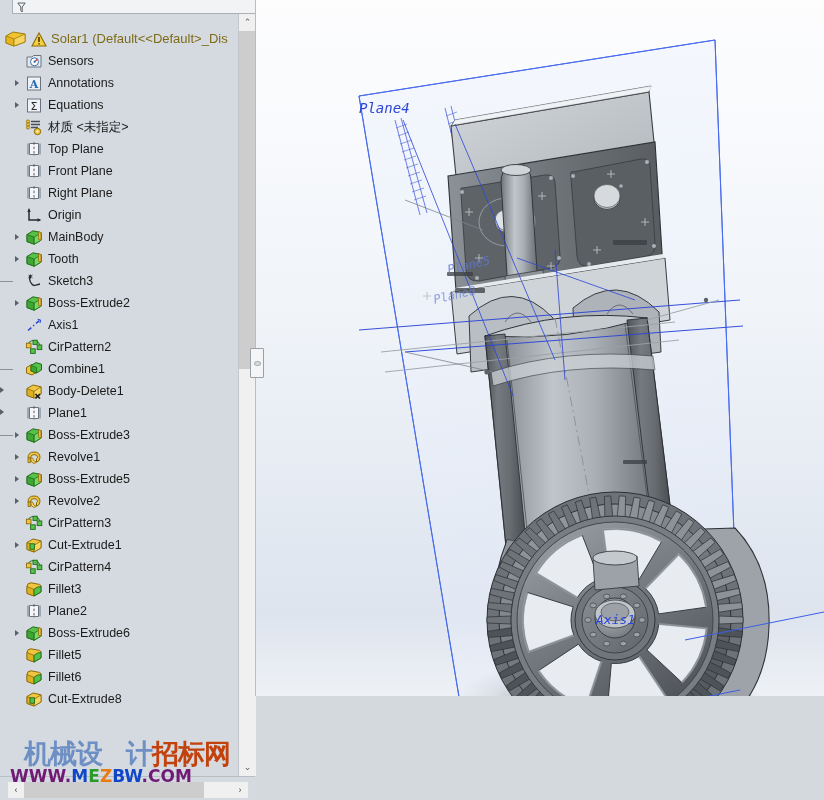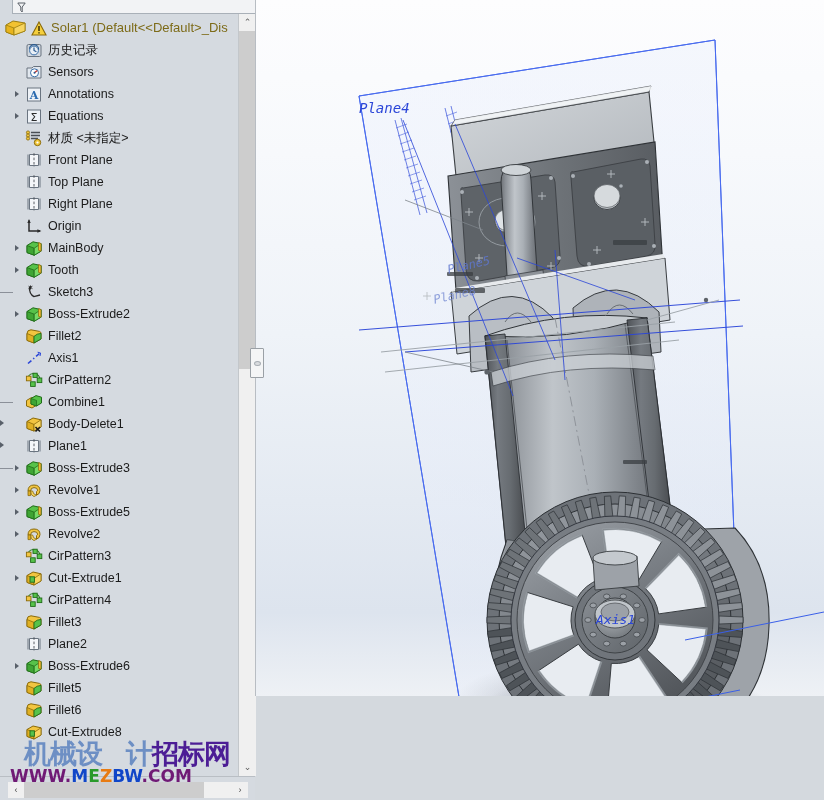--- a/index.html
+++ b/index.html
@@ -48,21 +48,21 @@
   #tree-region {
     position: absolute;
     left: 0; top: 14px;
     width: 238px;
     height: 762px;
     overflow: hidden;
     background: #d5dae0;
   }
   #tree {
     position: relative;
-    padding-top: 3px;
+    padding-top: 14px;
   }
   .row {
     position: relative;
     height: 22px;
     display: flex;
     align-items: center;
     padding-left: 10px;
     white-space: nowrap;
     font-size: 12.5px;
     color: #1b1b1b;
@@ -197,21 +197,21 @@
     line-height: 1;
   }
   #wm-cn {
     font-family: "DejaVu Sans", sans-serif;
     font-size: 27px;
     font-weight: bold;
     letter-spacing: -1px;
     white-space: nowrap;
   }
   #wm-cn .b { color: #6d8fc4; padding-left: 24px; }
-  #wm-cn .o { color: #4c1d95; text-align: right; }
+  #wm-cn .o { color: #c2410c; text-align: right; }
   #wm-url {
     margin-top: 1px;
     margin-left: 10px;
     font-family: "DejaVu Sans", sans-serif;
     font-size: 17px;
     font-weight: bold;
     white-space: nowrap;
     letter-spacing: 0px;
   }
   #wm-url .r { color: #701a75; }
@@ -299,32 +299,20 @@
                 <path d="M8 1 L15 14 L1 14 Z" fill="#f5cf3d" stroke="#8a6a0a" stroke-width="1.1"></path>
                 <path d="M8 5 L8 10 M8 11.3 L8 12.4" stroke="#3a2f05" stroke-width="1.5"></path>
               </svg>
             </span>
             <span class="label">Solar1  (Default&lt;&lt;Default&gt;_Dis</span>
           </div>
           <div class="row">
             <span class="twisty"></span>
             <span class="ico">
               <svg width="18" height="17" viewBox="0 0 18 17">
-                <rect x="2" y="2.5" width="14" height="12" rx="1.5" fill="#cfd6de" stroke="#6a7480" stroke-width="1"></rect>
-                <circle cx="9" cy="8.5" r="4.4" fill="#eaf0f6" stroke="#3a6fa8" stroke-width="1"></circle>
-                <path d="M9 5.6 L9 8.5 L11.4 9.8" stroke="#2b5c92" stroke-width="1.2" fill="none"></path>
-                <path d="M4.4 6.8 A4.6 4.6 0 0 1 13.6 7.6" fill="none" stroke="#2b5c92" stroke-width="1.1"></path>
-              </svg>
-            </span>
-            <span class="label">历史记录</span>
-          </div>
-          <div class="row">
-            <span class="twisty"></span>
-            <span class="ico">
-              <svg width="18" height="17" viewBox="0 0 18 17">
                 <path d="M2 4 L7 4 L8.5 2.5 L16 2.5 L16 14 L2 14 Z" fill="#e2e8ef" stroke="#6a7480" stroke-width="1"></path>
                 <circle cx="9.5" cy="8.8" r="4" fill="#fff" stroke="#3a6fa8" stroke-width="1"></circle>
                 <path d="M9.5 8.8 L12.3 6.6" stroke="#c0332d" stroke-width="1.3"></path>
                 <circle cx="9.5" cy="8.8" r="1" fill="#2b5c92"></circle>
               </svg>
             </span>
             <span class="label">Sensors</span>
           </div>
           <div class="row">
             <span class="twisty has"></span>
@@ -362,32 +350,32 @@
           </div>
           <div class="row">
             <span class="twisty"></span>
             <span class="ico">
               <svg width="18" height="17" viewBox="0 0 18 17">
                 <path d="M4.5 2.5 L13.5 2.5 L13.5 13.5 L4.5 13.5 Z" fill="#f4f6f9" stroke="#6a7480" stroke-width="1"></path>
                 <path d="M9 1.2 L9 14.8" stroke="#4a4f55" stroke-width="0.9" stroke-dasharray="2.6 1.8"></path>
                 <path d="M3 2.5 L3 13.5 M15 2.5 L15 13.5" stroke="#6a7480" stroke-width="1"></path>
               </svg>
             </span>
-            <span class="label">Front Plane</span>
+            <span class="label">Top Plane</span>
           </div>
           <div class="row">
             <span class="twisty"></span>
             <span class="ico">
               <svg width="18" height="17" viewBox="0 0 18 17">
                 <path d="M4.5 2.5 L13.5 2.5 L13.5 13.5 L4.5 13.5 Z" fill="#f4f6f9" stroke="#6a7480" stroke-width="1"></path>
                 <path d="M9 1.2 L9 14.8" stroke="#4a4f55" stroke-width="0.9" stroke-dasharray="2.6 1.8"></path>
                 <path d="M3 2.5 L3 13.5 M15 2.5 L15 13.5" stroke="#6a7480" stroke-width="1"></path>
               </svg>
             </span>
-            <span class="label">Top Plane</span>
+            <span class="label">Front Plane</span>
           </div>
           <div class="row">
             <span class="twisty"></span>
             <span class="ico">
               <svg width="18" height="17" viewBox="0 0 18 17">
                 <path d="M4.5 2.5 L13.5 2.5 L13.5 13.5 L4.5 13.5 Z" fill="#f4f6f9" stroke="#6a7480" stroke-width="1"></path>
                 <path d="M9 1.2 L9 14.8" stroke="#4a4f55" stroke-width="0.9" stroke-dasharray="2.6 1.8"></path>
                 <path d="M3 2.5 L3 13.5 M15 2.5 L15 13.5" stroke="#6a7480" stroke-width="1"></path>
               </svg>
             </span>
@@ -443,31 +431,20 @@
             <span class="twisty has"></span>
             <span class="ico">
               <svg width="18" height="17" viewBox="0 0 18 17">
                 <path d="M2 5.5 L8 1.8 L16 3.6 L16 11.2 L9.2 15.2 L2 12.6 Z" fill="#57c24a" stroke="#1f6b18" stroke-width="1"></path>
                 <path d="M2 5.5 L9.2 8.2 L9.2 15.2 L2 12.6 Z" fill="#3fa534" stroke="#1f6b18" stroke-width="0.8"></path>
                 <path d="M9.2 8.2 L16 3.6 L16 11.2 L9.2 15.2 Z" fill="#76da66" stroke="#1f6b18" stroke-width="0.8"></path>
                 <path d="M13.6 2.6 L13.6 10.4 L16 11.2 L16 3.6 Z" fill="#f0c63a" stroke="#8a6a0a" stroke-width="0.8"></path>
               </svg>
             </span>
             <span class="label">Boss-Extrude2</span>
-          </div>
-          <div class="row">
-            <span class="twisty"></span>
-            <span class="ico">
-              <svg width="18" height="17" viewBox="0 0 18 17">
-                <path d="M2 5.5 Q2 2 6 1.8 L14.5 3.4 Q16 3.7 16 5.4 L16 11 L9 15 L2 12.4 Z" fill="#f2c540" stroke="#8a6a0a" stroke-width="1"></path>
-                <path d="M2 5.5 L9 8.4 L9 15 L2 12.4 Z" fill="#e0b023" stroke="#8a6a0a" stroke-width="0.8"></path>
-                <path d="M9 8.4 Q12 5.5 16 5.4 L16 11 L9 15 Z" fill="#57c24a" stroke="#1f6b18" stroke-width="0.9"></path>
-              </svg>
-            </span>
-            <span class="label">Fillet2</span>
           </div>
           <div class="row">
             <span class="twisty"></span>
             <span class="ico">
               <svg width="18" height="17" viewBox="0 0 18 17">
                 <path d="M3 13.5 L15 3" stroke="#2b46d8" stroke-width="1.6" stroke-dasharray="4.5 2.4 1.4 2.4"></path>
                 <path d="M12.6 2.2 L15.6 3 L15 6" stroke="#2b46d8" stroke-width="1" fill="none"></path>
               </svg>
             </span>
             <span class="label">Axis1</span>

